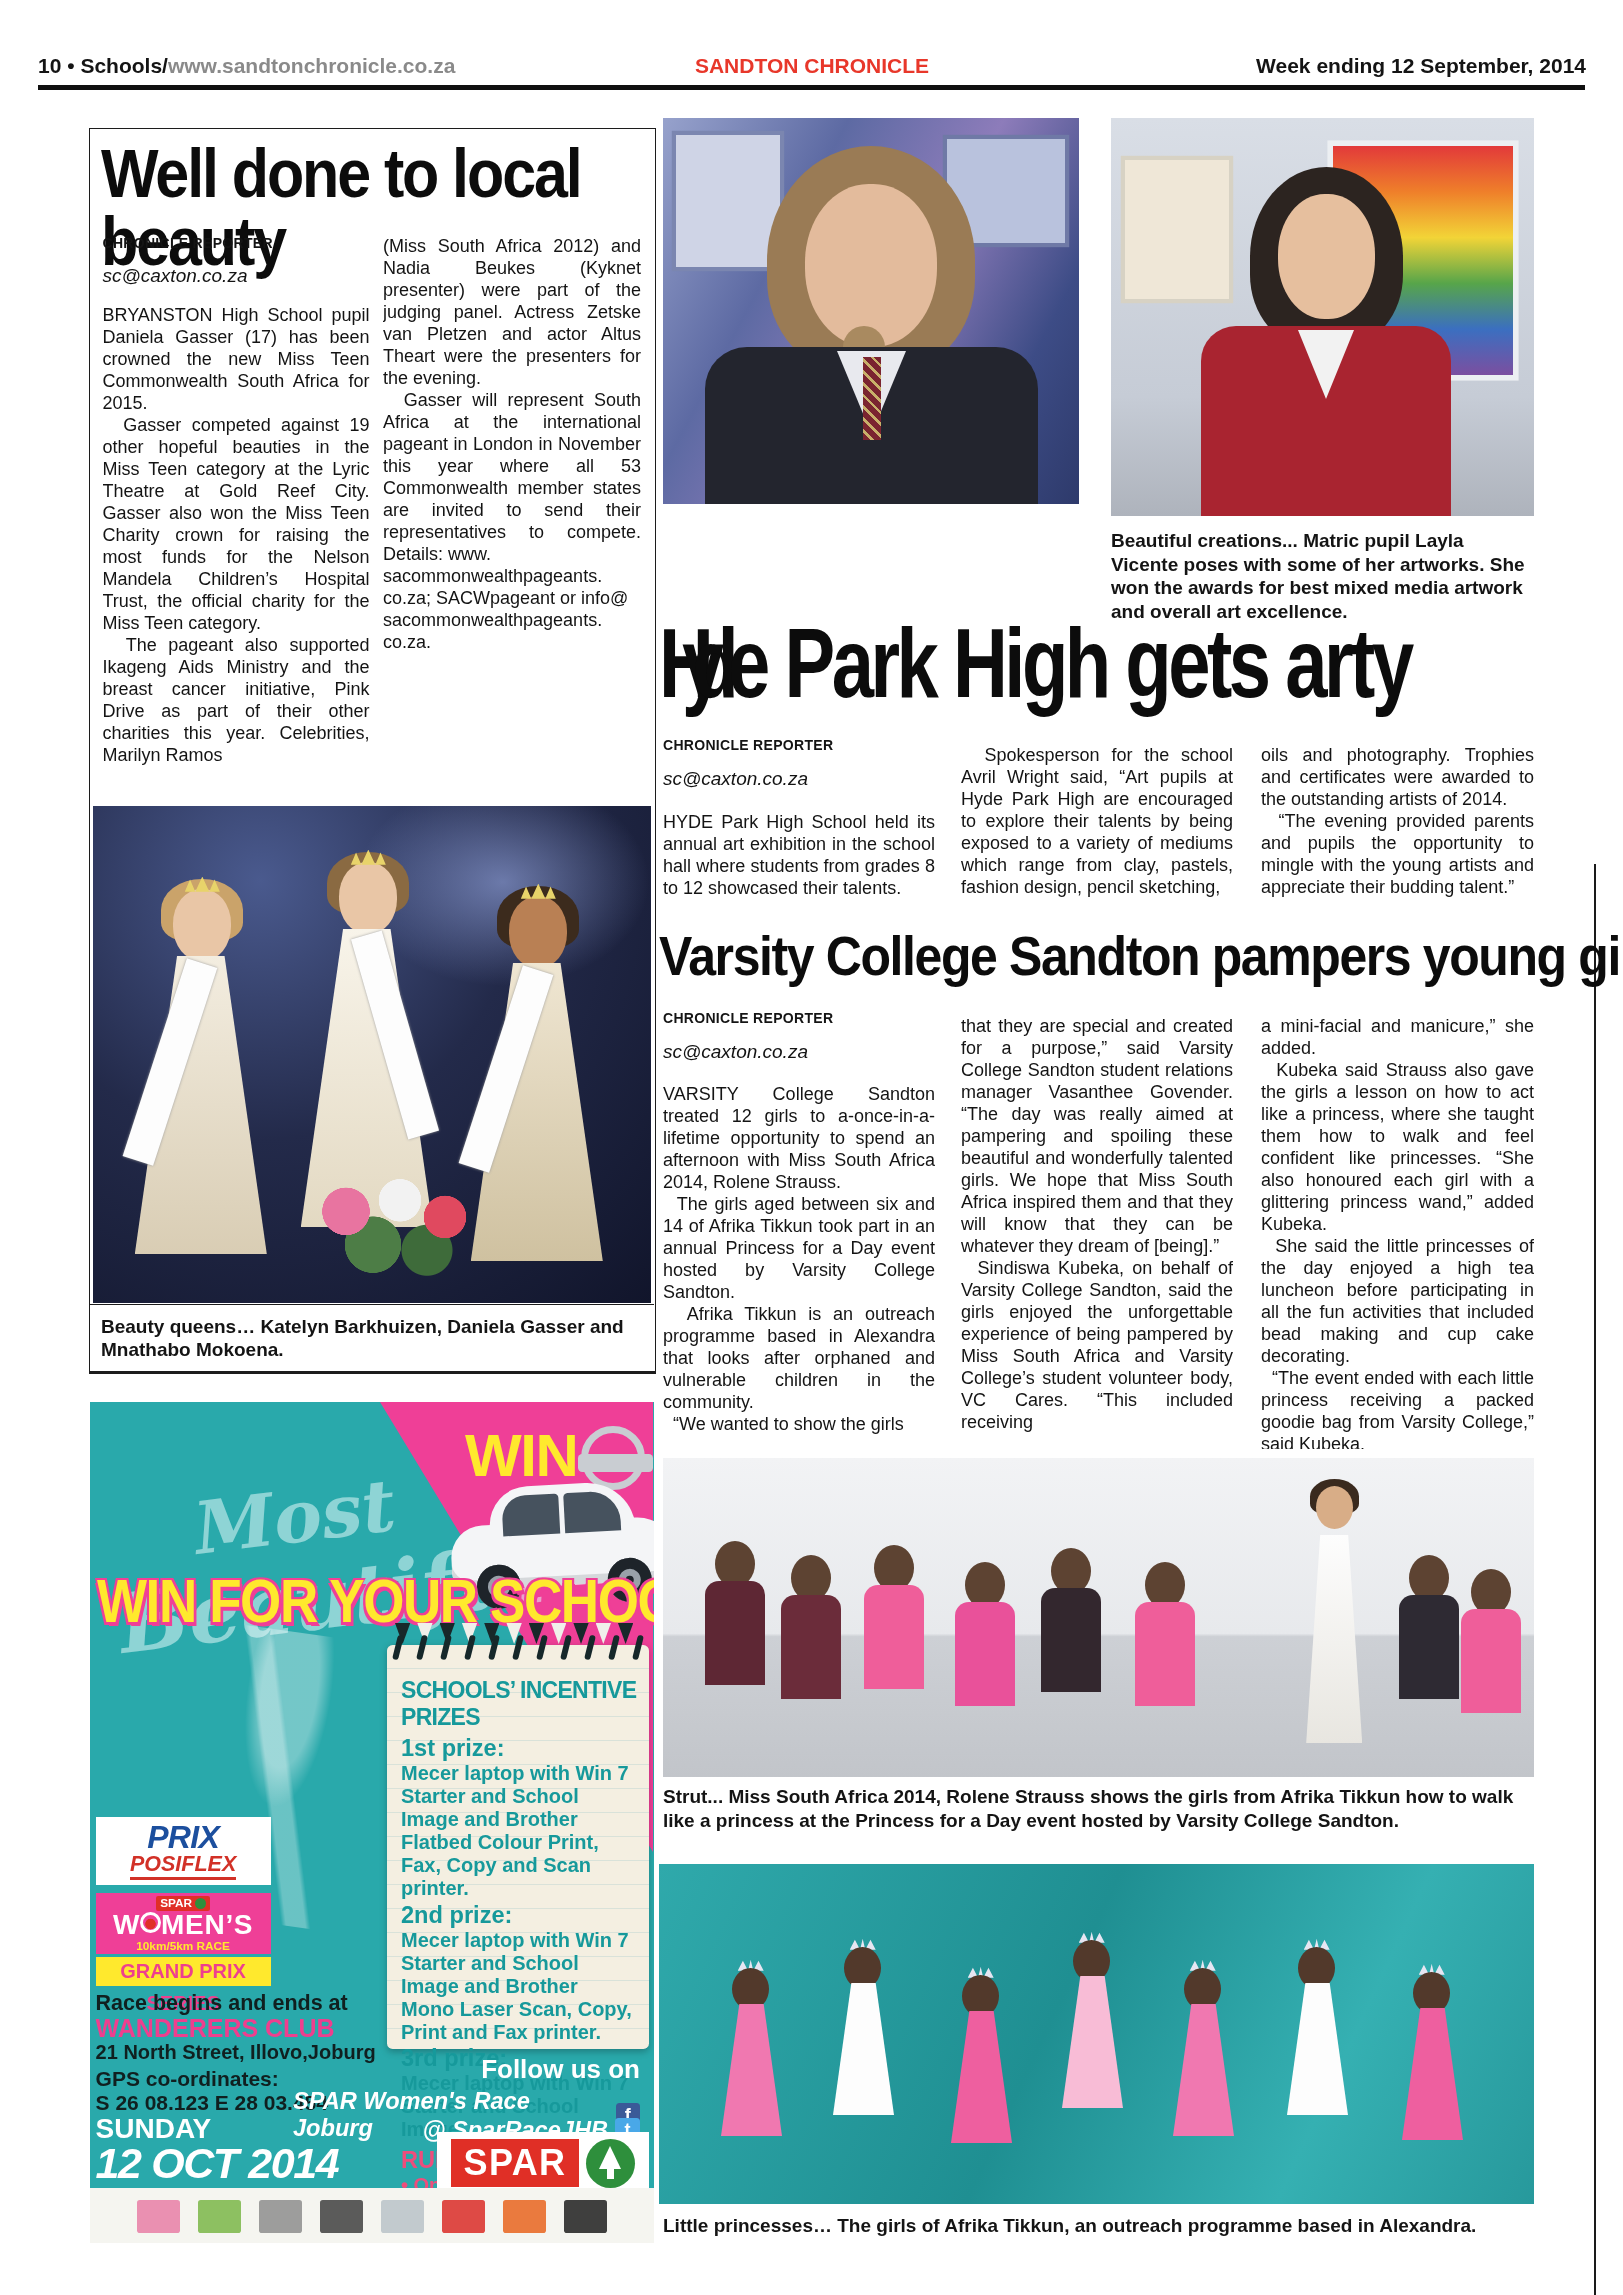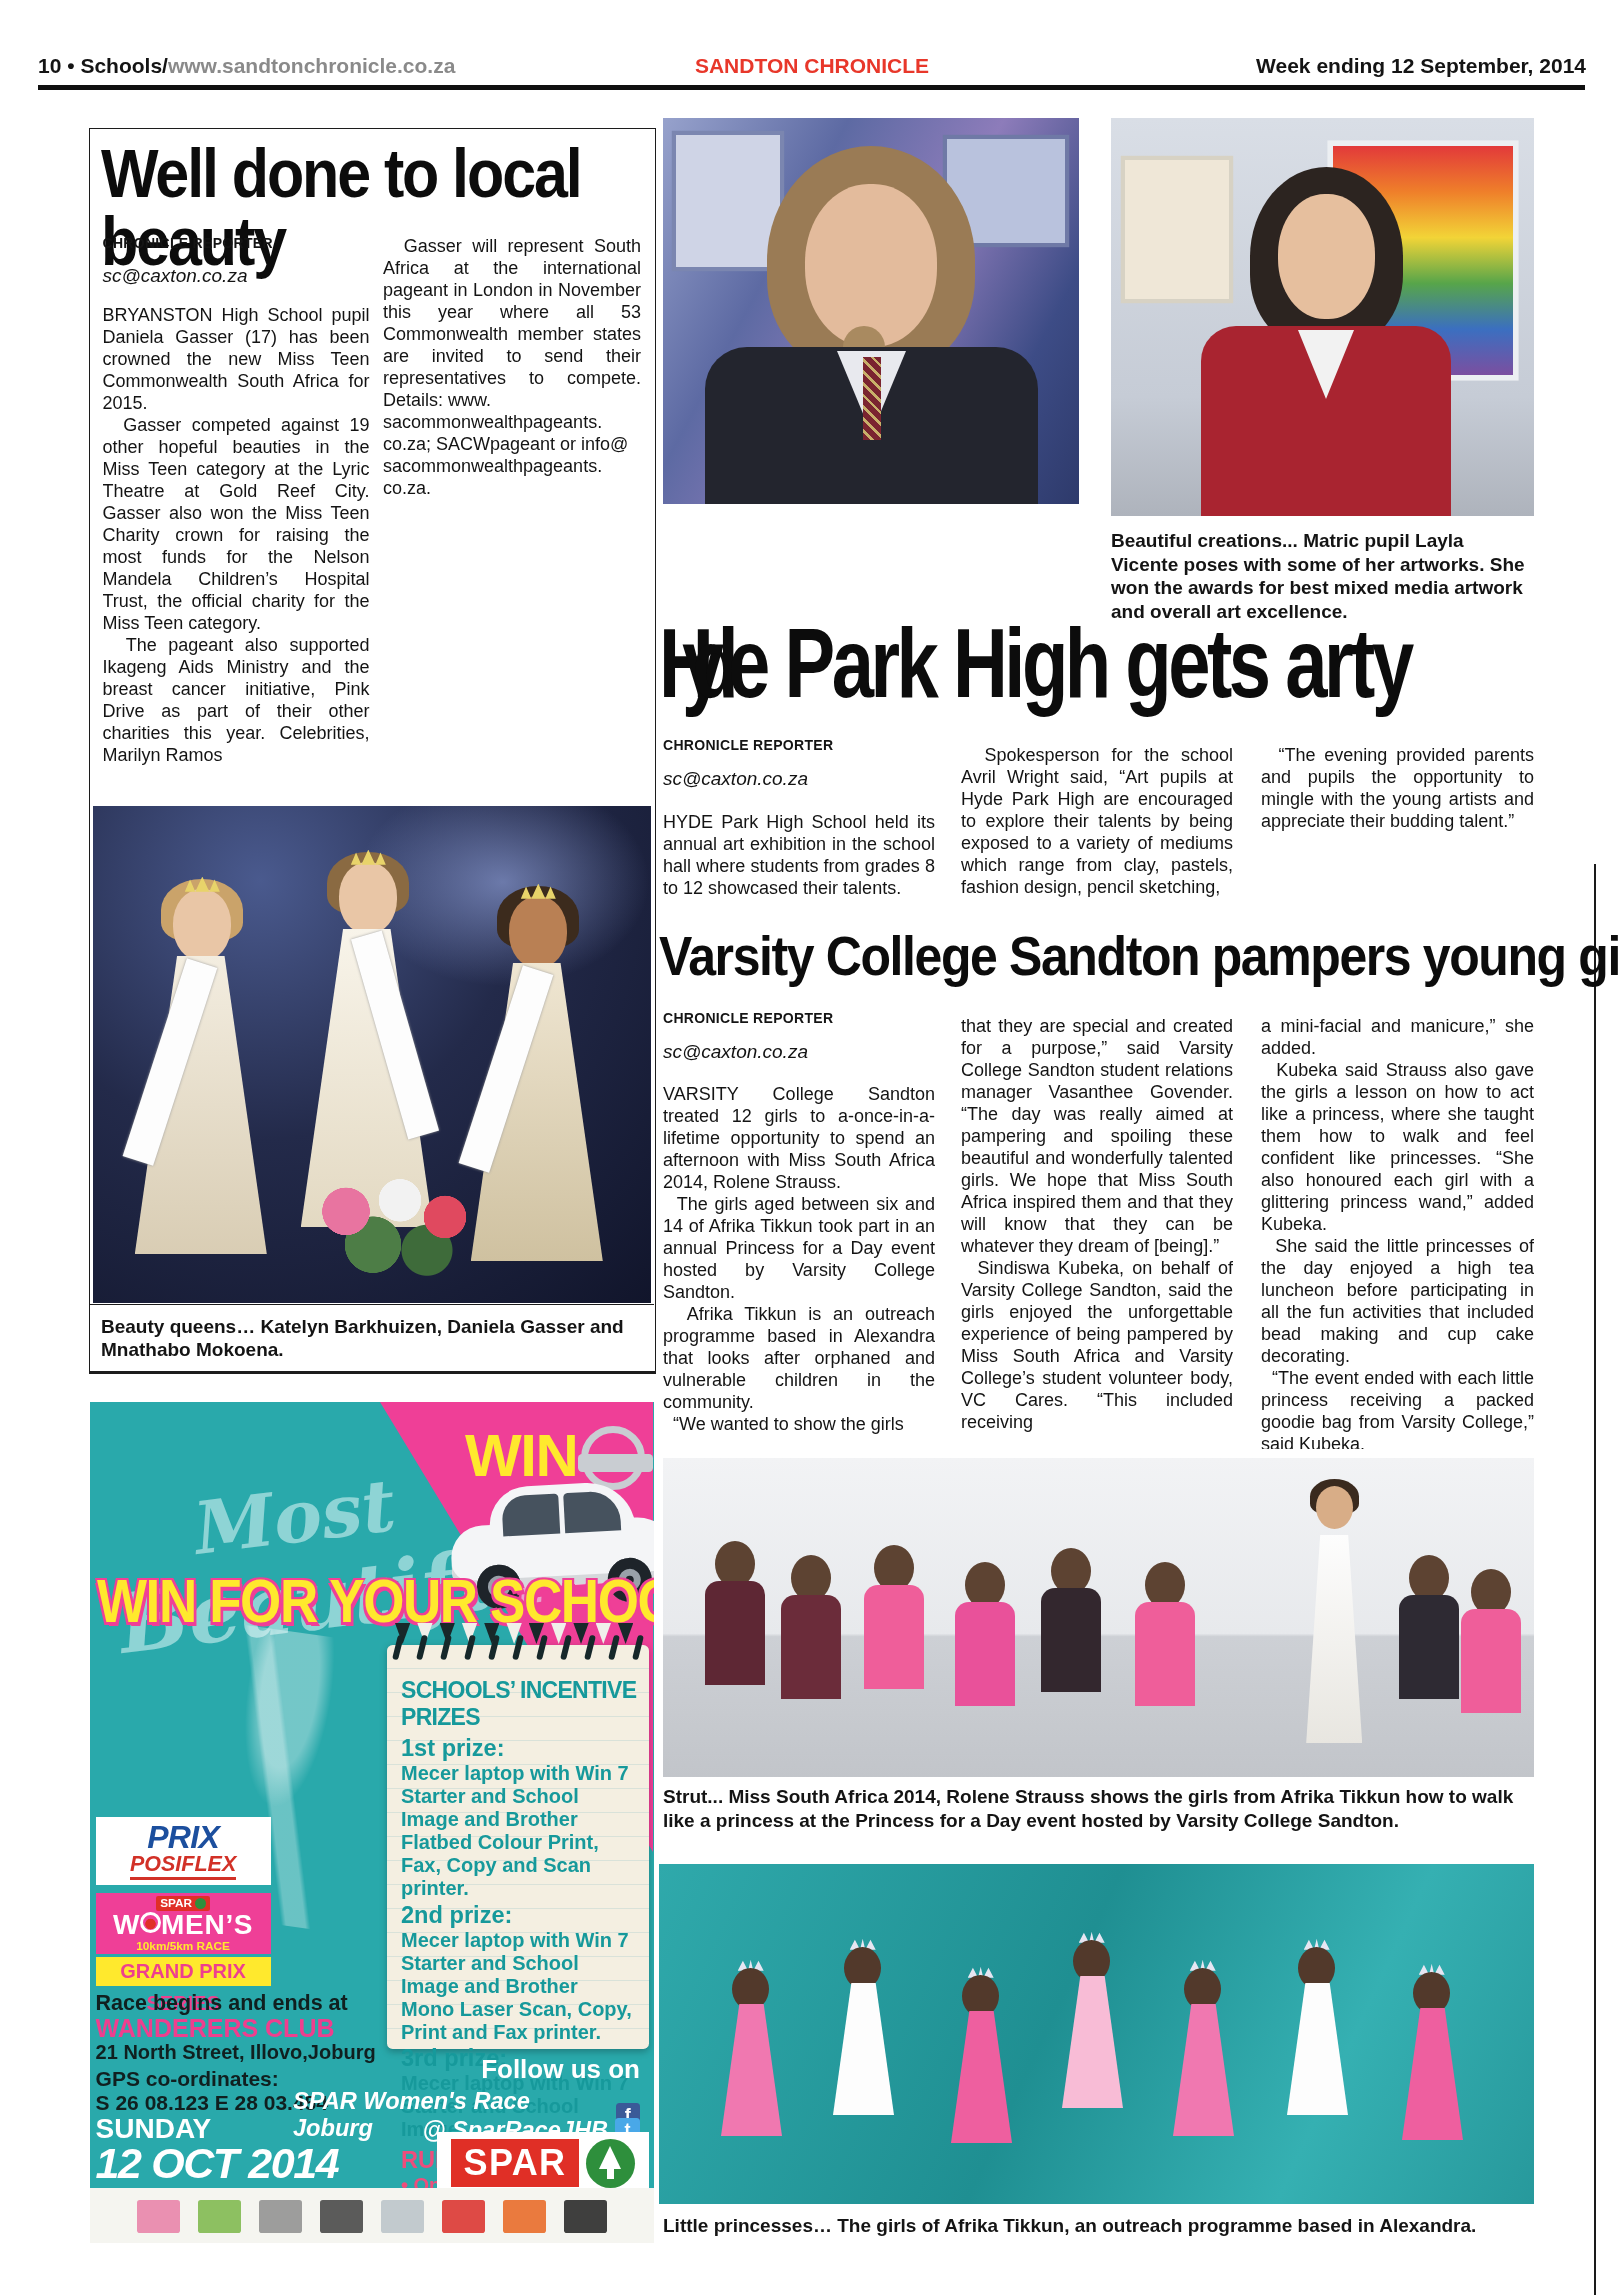--- a/index.html
+++ b/index.html
@@ -147,20 +147,21 @@
   <div class="abs art1-box">
     <div class="abs headline">Well done to local beauty</div>
     <div class="abs byline" style="left:12.5px;top:106px;">CHRONICLE REPORTER</div>
     <div class="abs email" style="left:12.5px;top:136px;">sc@caxton.co.za</div>
     <div class="abs cols" style="left:12.5px;top:175px;width:267px;height:501px;">
         <p>BRYANSTON High School pupil Daniela Gasser (17) has been crowned the new Miss Teen Commonwealth South Africa for 2015.</p>
         <p>&nbsp;&nbsp;Gasser competed against 19 other hopeful beauties in the Miss Teen category at the Lyric Theatre at Gold Reef City. Gasser also won the Miss Teen Charity crown for raising the most funds for the Nelson Mandela Children’s Hospital Trust, the official charity for the Miss Teen category.</p>
         <p>&nbsp;&nbsp;The pageant also supported Ikageng Aids Ministry and the breast cancer initiative, Pink Drive as part of their other charities this year. Celebrities, Marilyn Ramos</p>
       </div>
     <div class="abs cols" style="left:293px;top:106px;width:258px;height:571px;">
+        <p>(Miss South Africa 2012) and Nadia Beukes (Kyknet presenter) were part of the judging panel. Actress Zetske van Pletzen and actor Altus Theart were the presenters for the evening.</p>
         <p>&nbsp;&nbsp;Gasser will represent South Africa at the international pageant in London in November this year where all 53 Commonwealth member states are invited to send their representatives to compete. Details: www.</p>
         <p>sacommonwealthpageants.</p>
         <p>co.za; SACWpageant or info@</p>
         <p>sacommonwealthpageants.</p>
         <p>co.za.</p>
       </div>
 
     <div class="abs photo-frame ph ph-beauty" style="left:2.8px;top:677px;width:558px;height:497px;">
       <div class="shape spot"></div>
       <div class="fig pq" style="left:42px;top:83px;">
@@ -212,20 +213,21 @@
   <div class="abs headline h-arty"><span class="glitch">Hyd</span><span class="rest">e Park High gets arty</span></div>
   <div class="abs byline" style="left:663px;top:737px;">CHRONICLE REPORTER</div>
   <div class="abs email" style="left:663px;top:768px;">sc@caxton.co.za</div>
   <div class="abs cols" style="left:663px;top:811px;width:272px;height:115px;">
       <p>HYDE Park High School held its annual art exhibition in the school hall where students from grades 8 to 12 showcased their talents.</p>
     </div>
   <div class="abs cols" style="left:961px;top:744px;width:272px;height:182px;">
       <p>&nbsp;&nbsp;Spokesperson for the school Avril Wright said, “Art pupils at Hyde Park High are encouraged to explore their talents by being exposed to a variety of mediums which range from clay, pastels, fashion design, pencil sketching,</p>
     </div>
   <div class="abs cols" style="left:1261px;top:744px;width:273px;height:182px;">
+      <p>oils and photography. Trophies and certificates were awarded to the outstanding artists of 2014.</p>
       <p>&nbsp;&nbsp;“The evening provided parents and pupils the opportunity to mingle with the young artists and appreciate their budding talent.”</p>
     </div>
 
   <div class="abs headline h-varsity">Varsity College Sandton pampers young girls</div>
   <div class="abs byline" style="left:663px;top:1010px;">CHRONICLE REPORTER</div>
   <div class="abs email" style="left:663px;top:1041px;">sc@caxton.co.za</div>
   <div class="abs cols" style="left:663px;top:1083px;width:272px;height:364px;">
       <p>VARSITY College Sandton treated 12 girls to a-once-in-a-lifetime opportunity to spend an afternoon with Miss South Africa 2014, Rolene Strauss.</p>
       <p>&nbsp;&nbsp;The girls aged between six and 14 of Afrika Tikkun took part in an annual Princess for a Day event hosted by Varsity College Sandton.</p>
       <p>&nbsp;&nbsp;Afrika Tikkun is an outreach programme based in Alexandra that looks after orphaned and vulnerable children in the community.</p>

